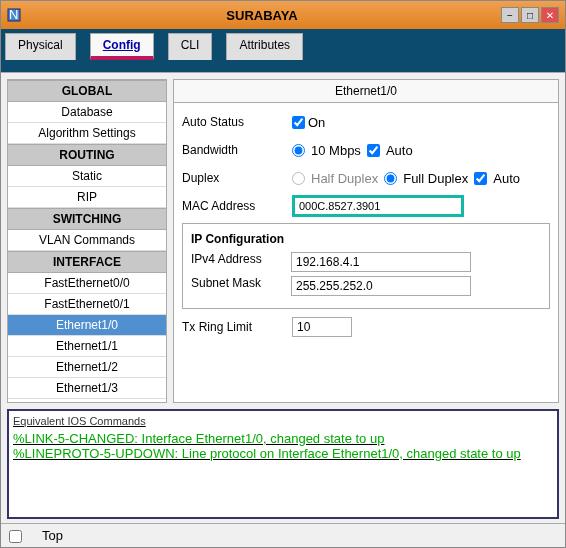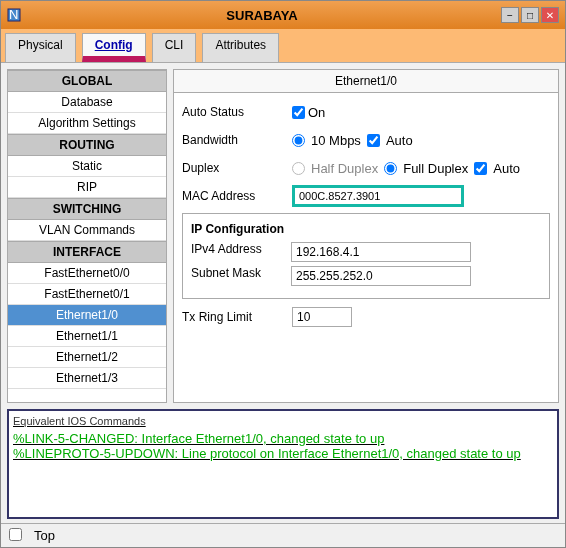--- a/index.html
+++ b/index.html
@@ -7,23 +7,23 @@
 
     .window { width: 566px; height: 548px; background: #f0f0f0; border: 1px solid #888; display: flex; flex-direction: column; }
 
     .title-bar { background: linear-gradient(to bottom, #f0a050, #e08020); display: flex; align-items: center; justify-content: space-between; padding: 4px 6px; height: 28px; }
     .title-bar-icon { width: 16px; height: 16px; display: flex; align-items: center; }
     .title-bar-title { font-weight: bold; font-size: 13px; color: #000; flex: 1; text-align: center; }
     .title-bar-controls { display: flex; gap: 2px; }
     .title-btn { width: 18px; height: 16px; border: 1px solid #888; background: #d0d0d0; display: flex; align-items: center; justify-content: center; font-size: 10px; cursor: pointer; }
     .title-btn.close { background: #e05050; color: white; }
 
-    .tab-bar { background: #fdba74; display: flex; gap: 4px; padding: 4px 4px 0; border-bottom: 1px solid #aaa; }
+    .tab-bar { background: #0c4a6e; display: flex; gap: 12px; padding: 4px 4px 12px; border-bottom: 1px solid #aaa; }
     .tab { padding: 4px 12px; border: 1px solid #aaa; border-bottom: none; background: #e0e0e0; cursor: pointer; margin-right: 2px; font-size: 12px; }
-    .tab.active { background: #f8f8f8; border-bottom: 6px solid #be185d; color: #00a; font-weight: bold; text-decoration: underline; }
+    .tab.active { background: #f8f8f8; border-bottom: 4px solid #be185d; color: #00a; font-weight: bold; text-decoration: underline; }
 
     .main-content { display: flex; flex: 1; overflow: hidden; padding: 6px; gap: 6px; }
 
     .sidebar { width: 160px; min-width: 160px; background: white; border: 1px solid #aaa; overflow-y: auto; display: flex; flex-direction: column; }
     .sidebar-section { background: #c8c8c8; text-align: center; font-weight: bold; padding: 3px 0; border-bottom: 1px solid #aaa; border-top: 1px solid #aaa; font-size: 12px; }
     .sidebar-item { padding: 3px 8px; border-bottom: 1px solid #ddd; cursor: pointer; font-size: 12px; text-align: center; }
     .sidebar-item.active { background: #5090d0; color: white; }
 
     .right-panel { flex: 1; display: flex; flex-direction: column; gap: 4px; }
 
@@ -50,21 +50,21 @@
 
     .tx-ring-row { display: flex; align-items: center; margin-top: 8px; }
     .tx-ring-label { width: 110px; font-size: 12px; }
     .tx-ring-input { border: 1px solid #aaa; padding: 2px 4px; font-size: 12px; width: 60px; }
 
     .console-section { background: white; border: 2px solid #336; padding: 4px; height: 110px; margin: 0 6px 4px 6px; text-decoration: underline; }
     .console-title { font-size: 11px; color: #333; margin-bottom: 4px; }
     .console-body { font-family: monospace; font-size: 11px; color: #00aa00; overflow-y: auto; height: 80px; }
 
     .bottom-bar { display: flex; align-items: center; padding: 4px 8px; gap: 6px; border-top: 1px solid #aaa; }
-    .bottom-checkbox { display: flex; align-items: flex-start; gap: 12px; font-size: 12px; }
+    .bottom-checkbox { display: flex; align-items: flex-end; gap: 20px; font-size: 12px; }
   </style>
 </head>
 <body>
 
 <div class="window">
 
   <div class="title-bar">
     <div class="title-bar-icon">
       <svg width="14" height="14" viewBox="0 0 14 14">
         <rect x="1" y="1" width="12" height="12" fill="#4488cc" stroke="#226" stroke-width="1"></rect>

